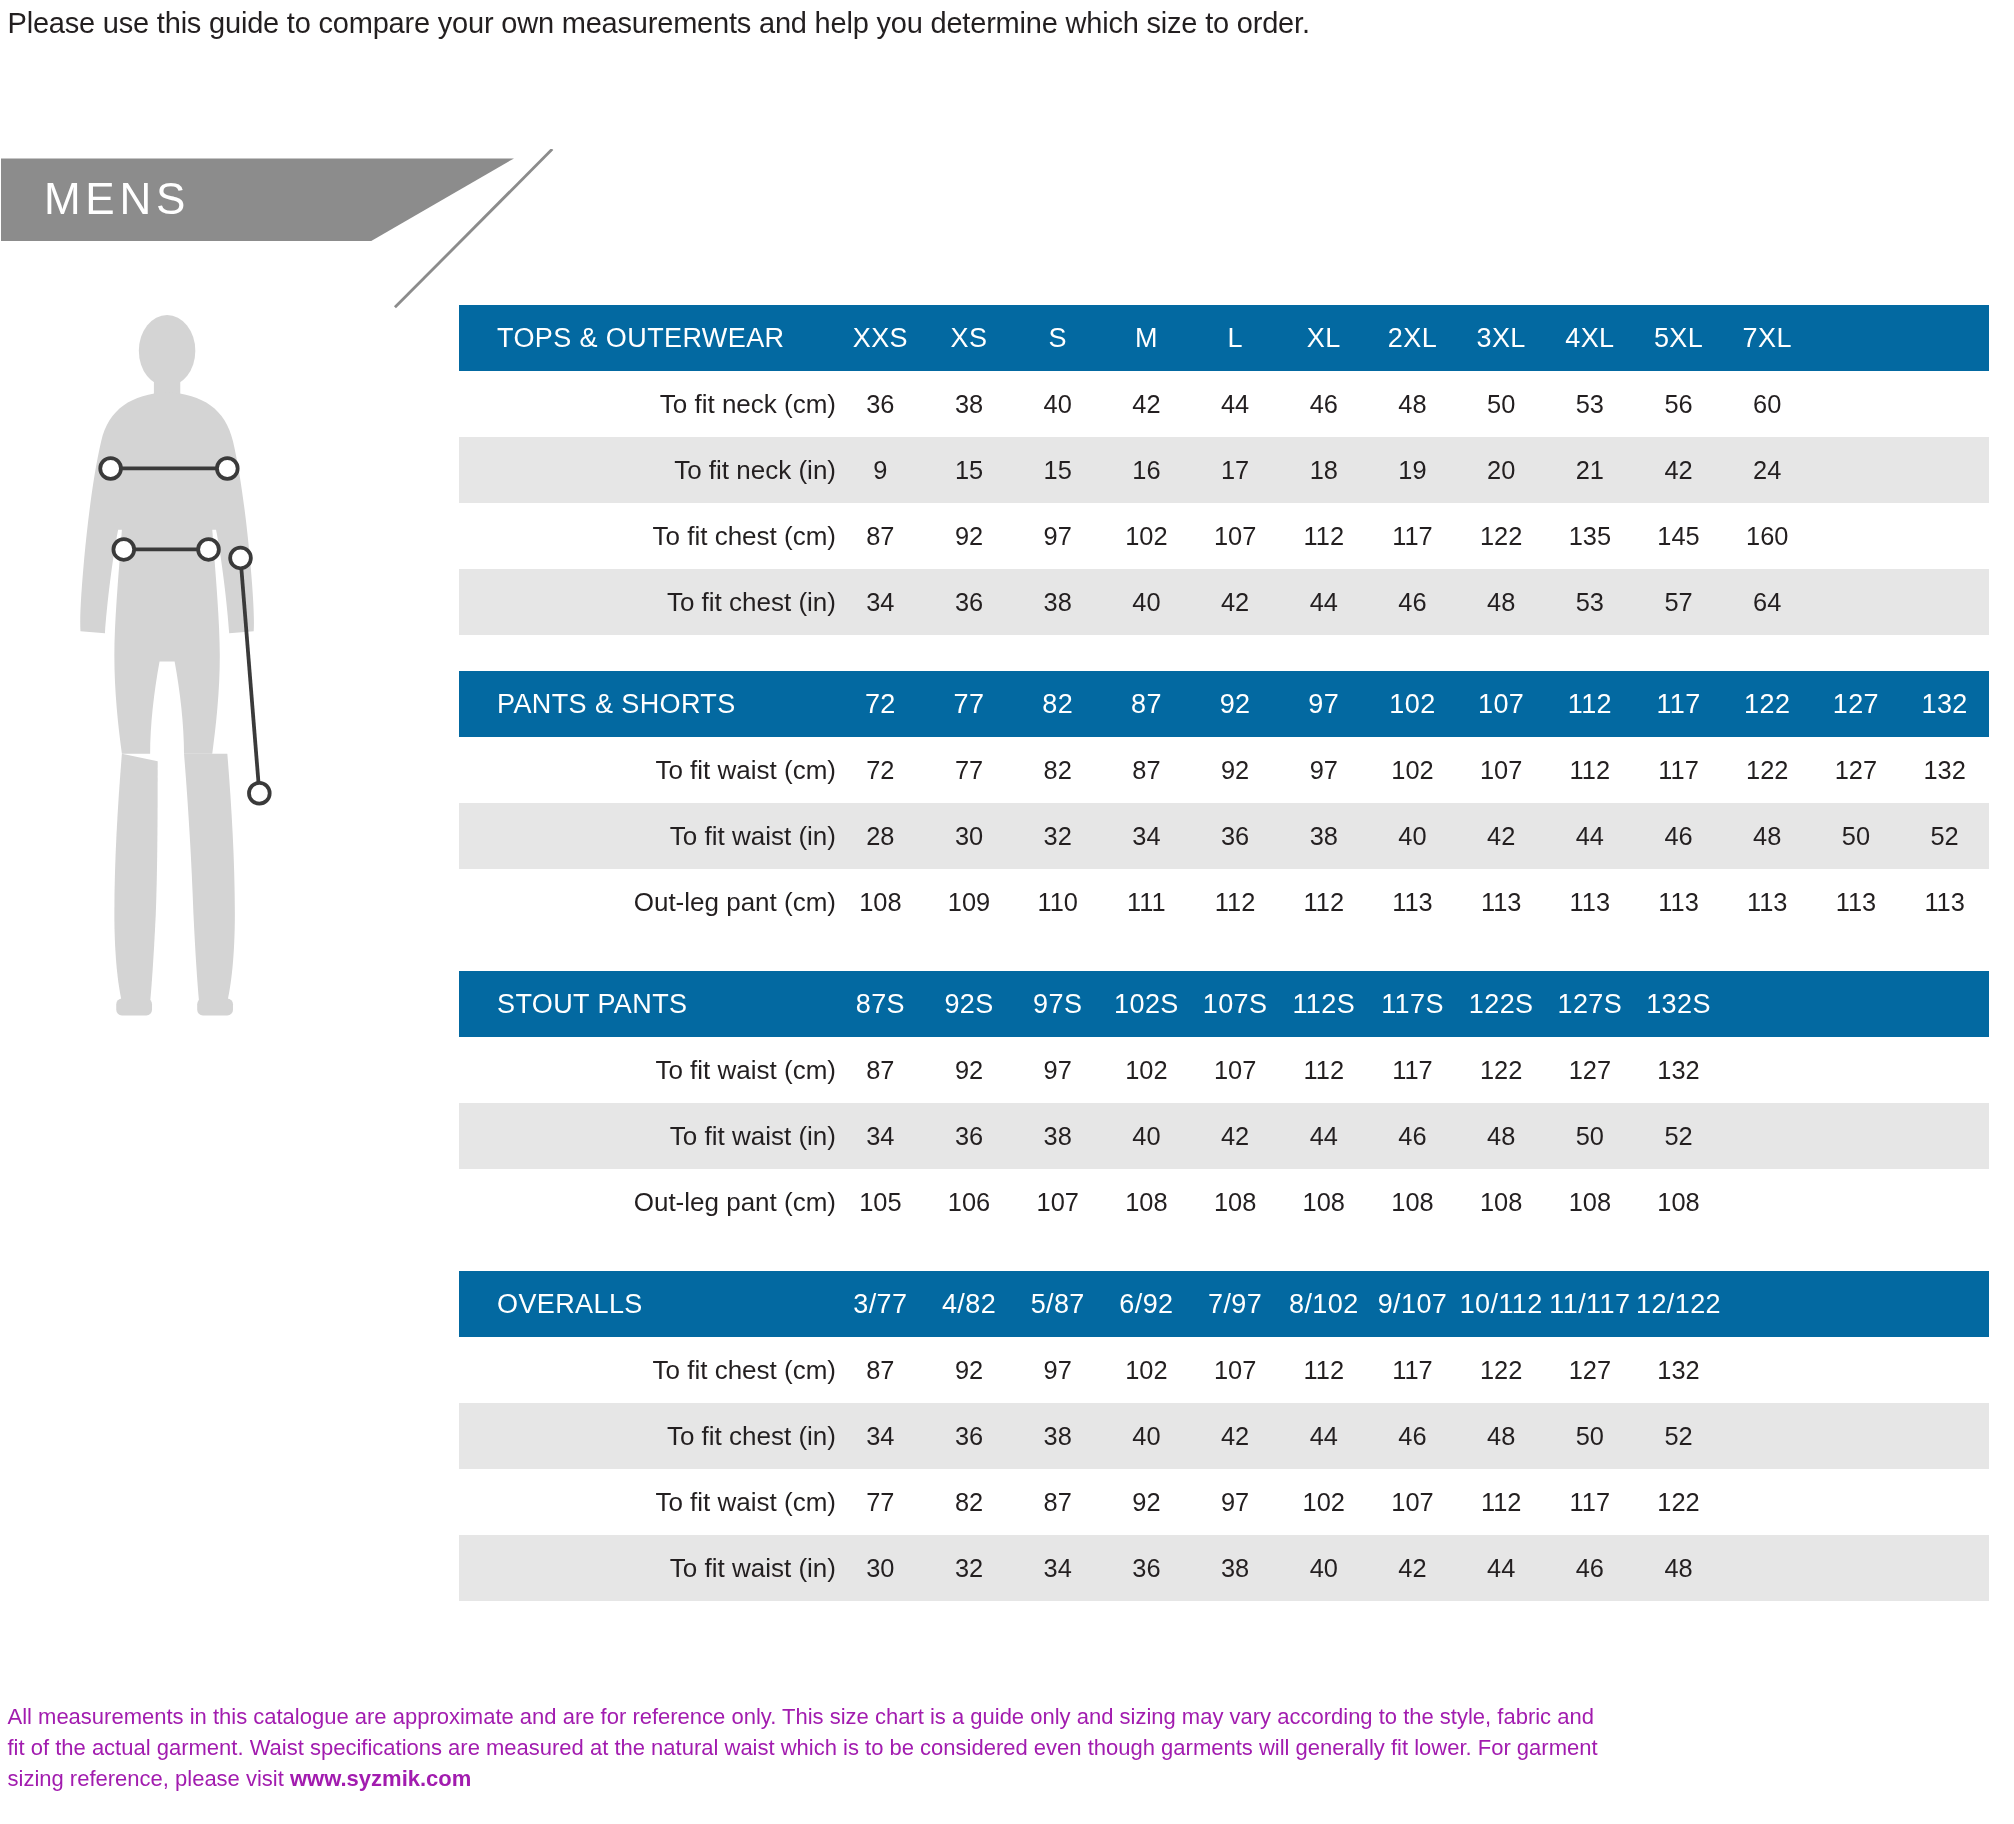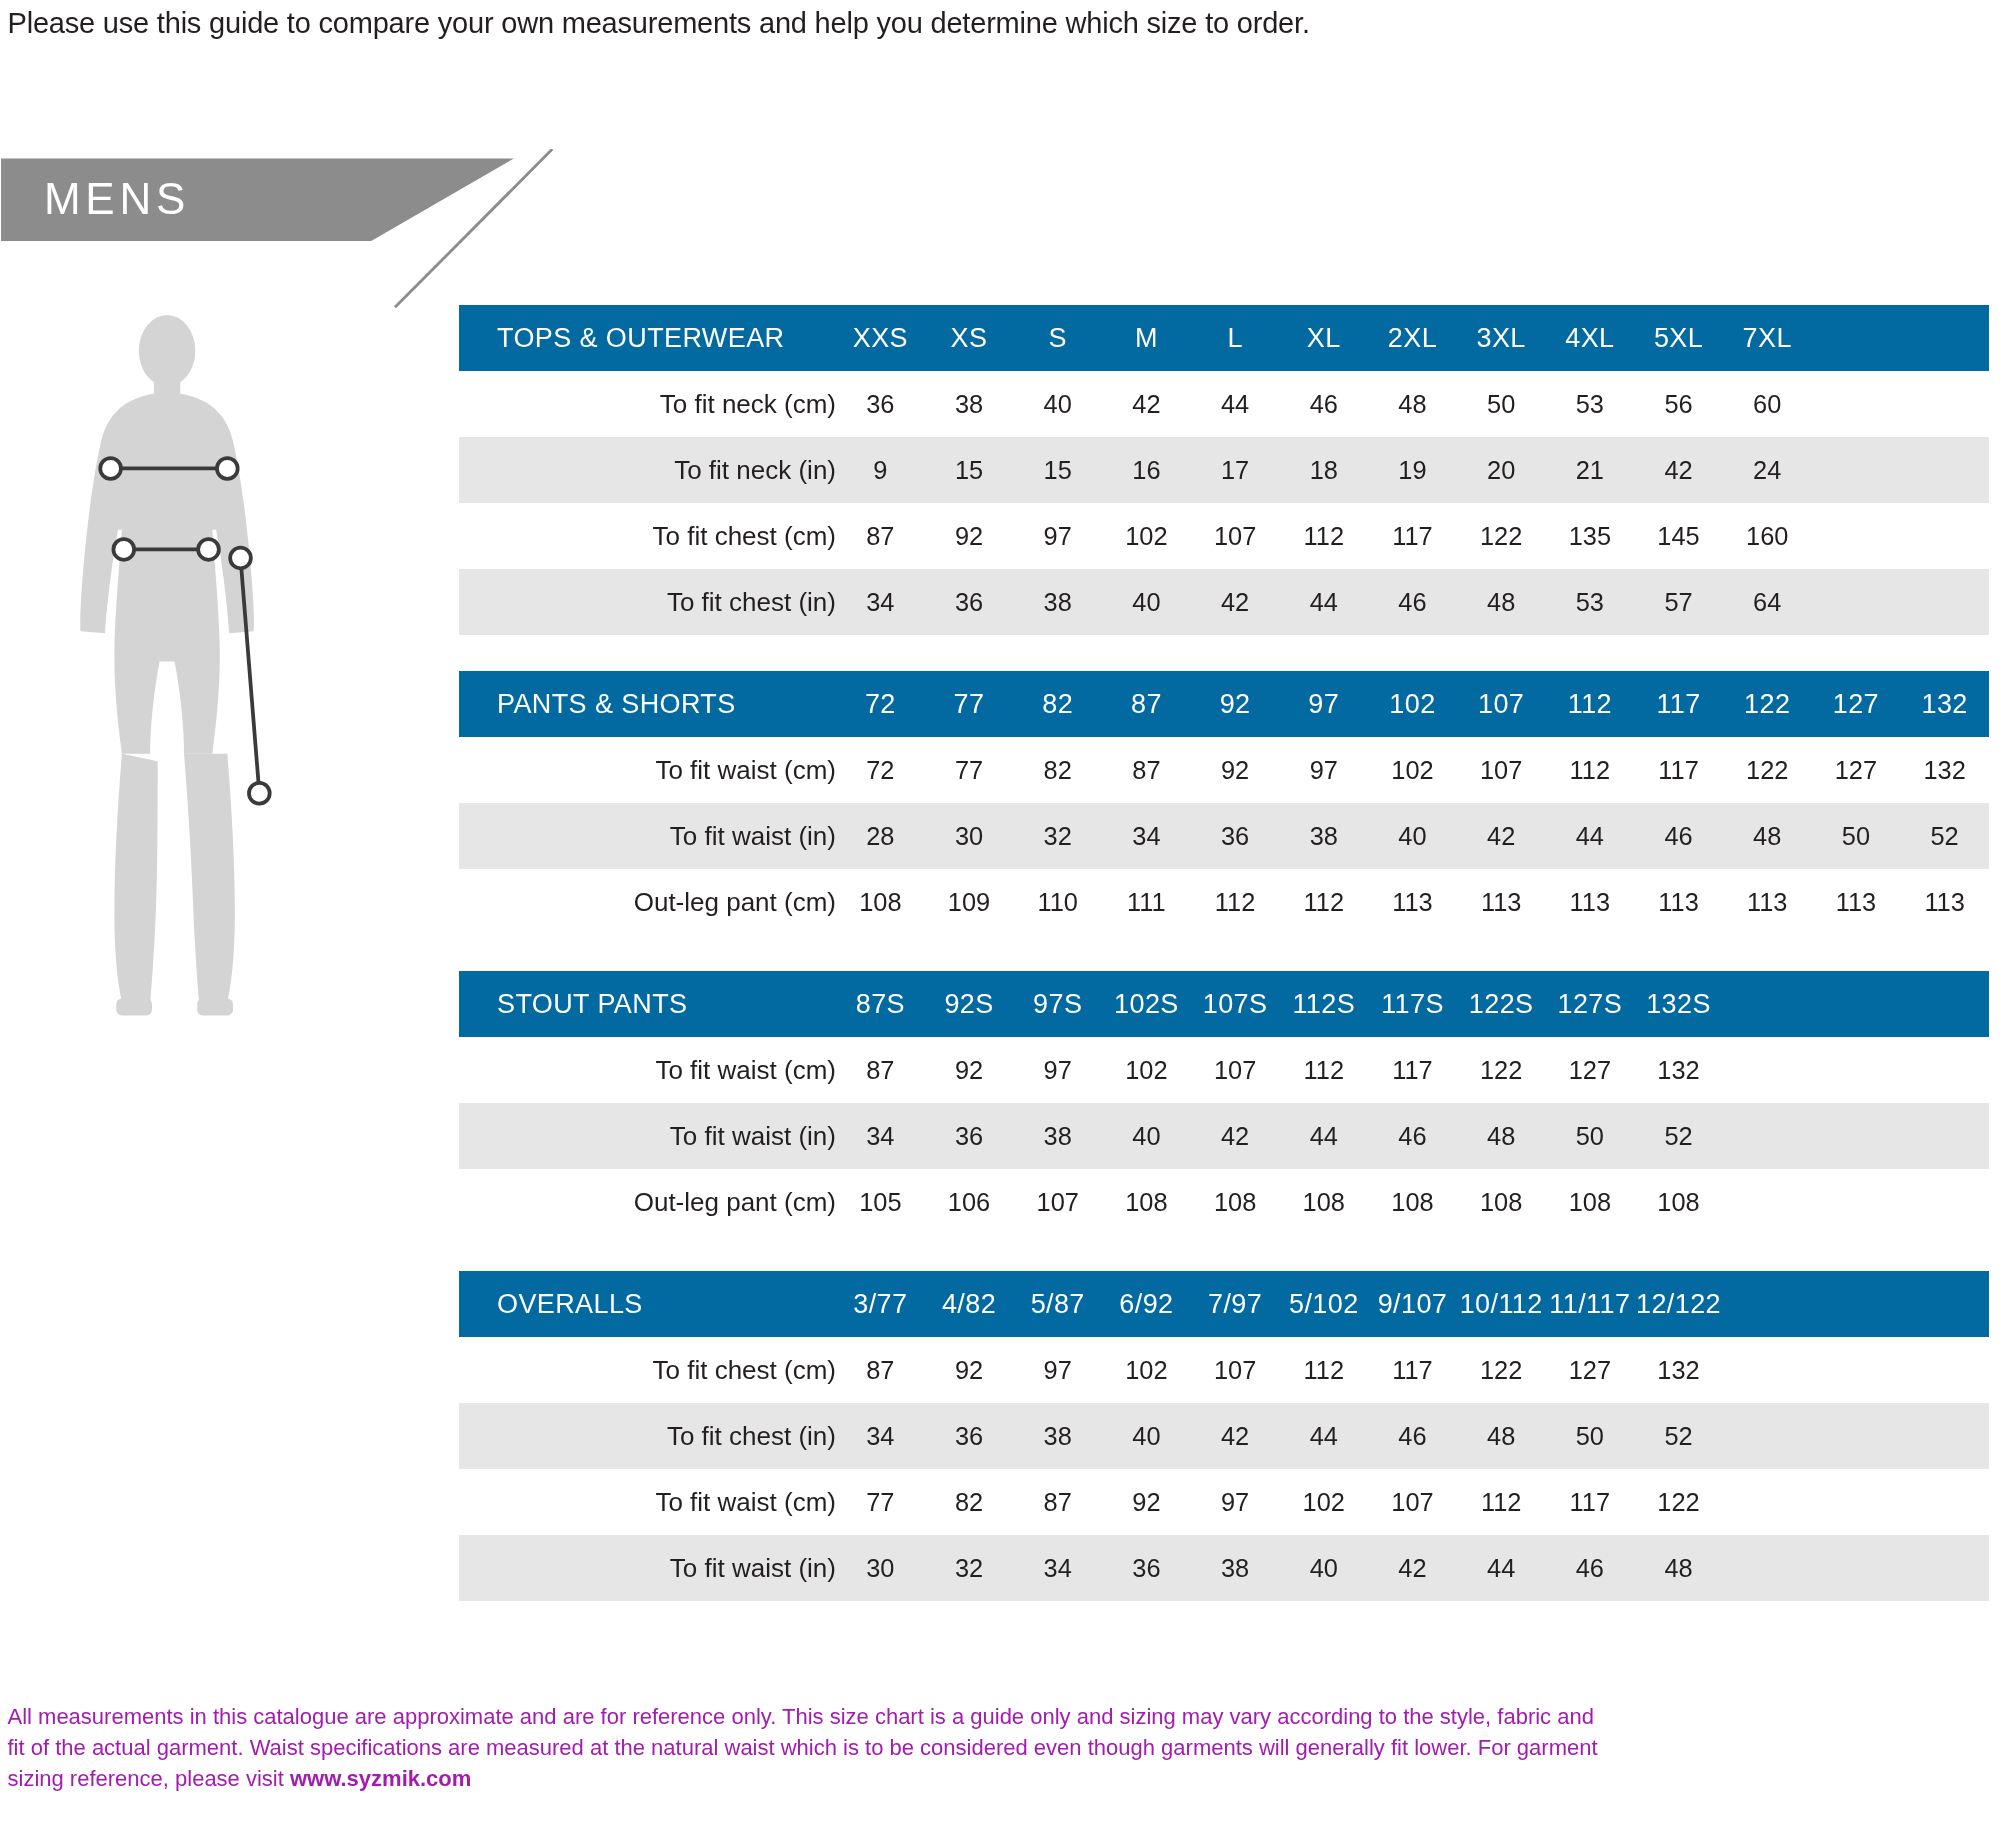--- a/index.html
+++ b/index.html
@@ -494,21 +494,21 @@
         <col>
     </colgroup>
     <thead>
       <tr>
         <th class="label">OVERALLS</th>
         <th>3/77</th>
         <th>4/82</th>
         <th>5/87</th>
         <th>6/92</th>
         <th>7/97</th>
-        <th>5/102</th>
+        <th>8/102</th>
         <th>9/107</th>
         <th>10/112</th>
         <th>11/117</th>
         <th>12/122</th>
         <th></th>
         <th></th>
         <th></th>
       </tr>
     </thead>
     <tbody>

